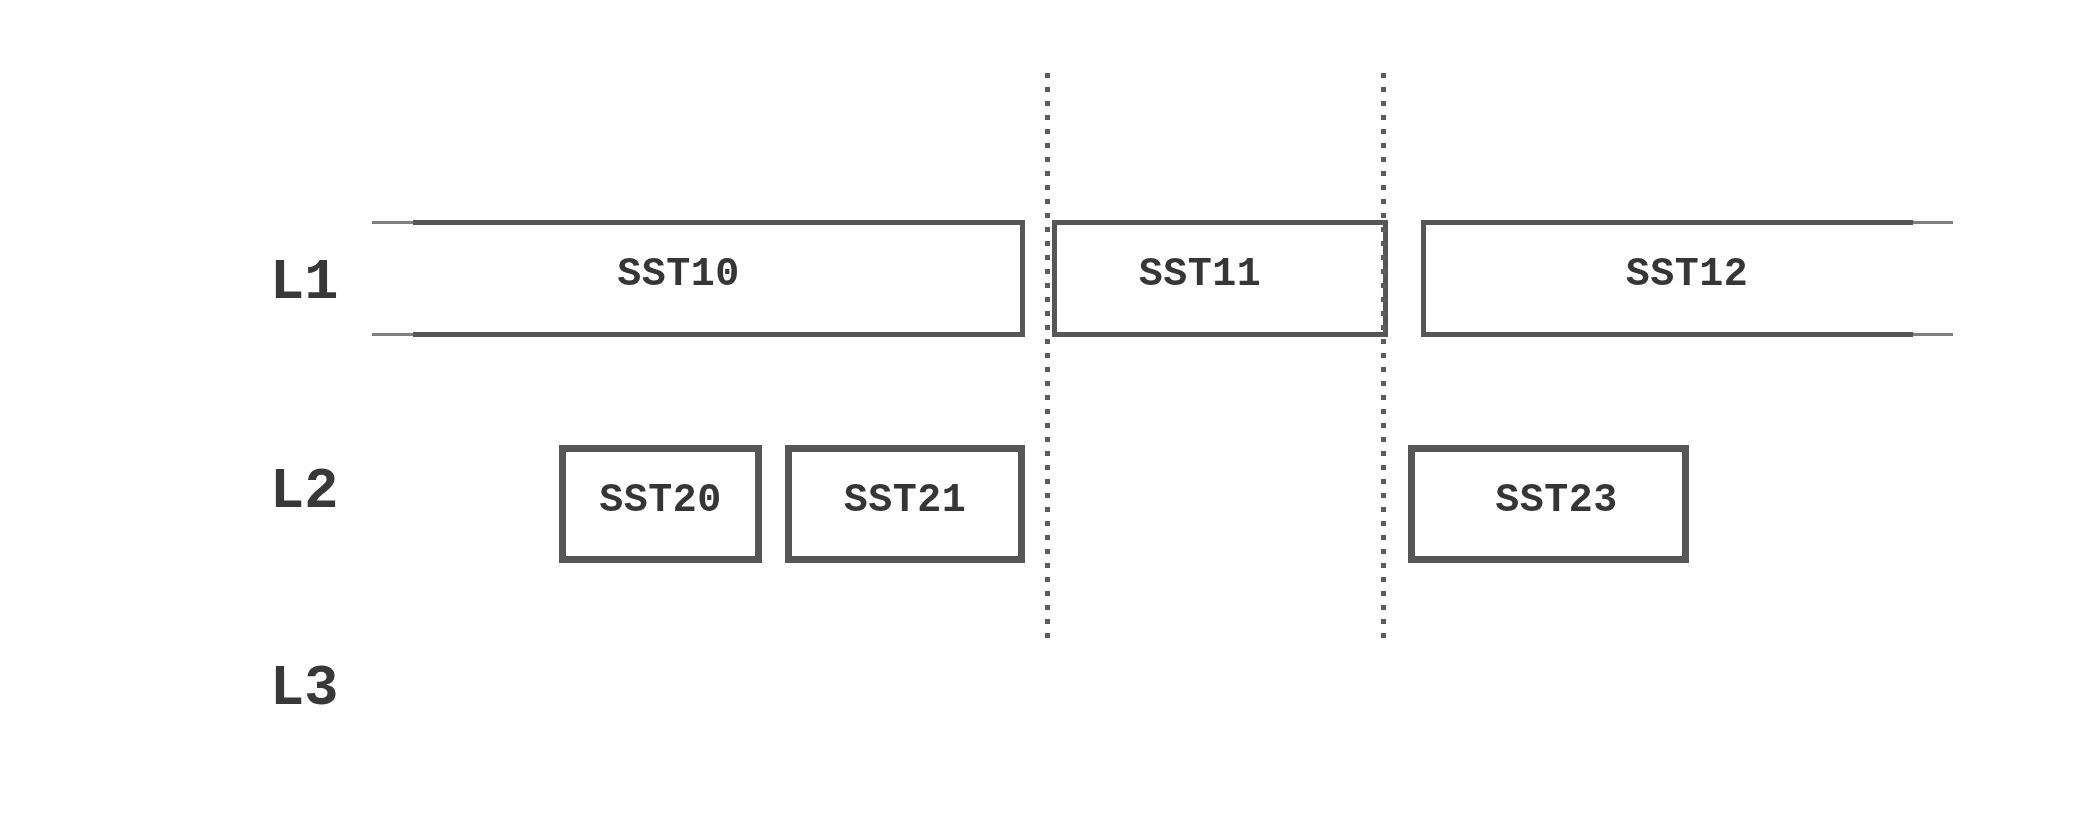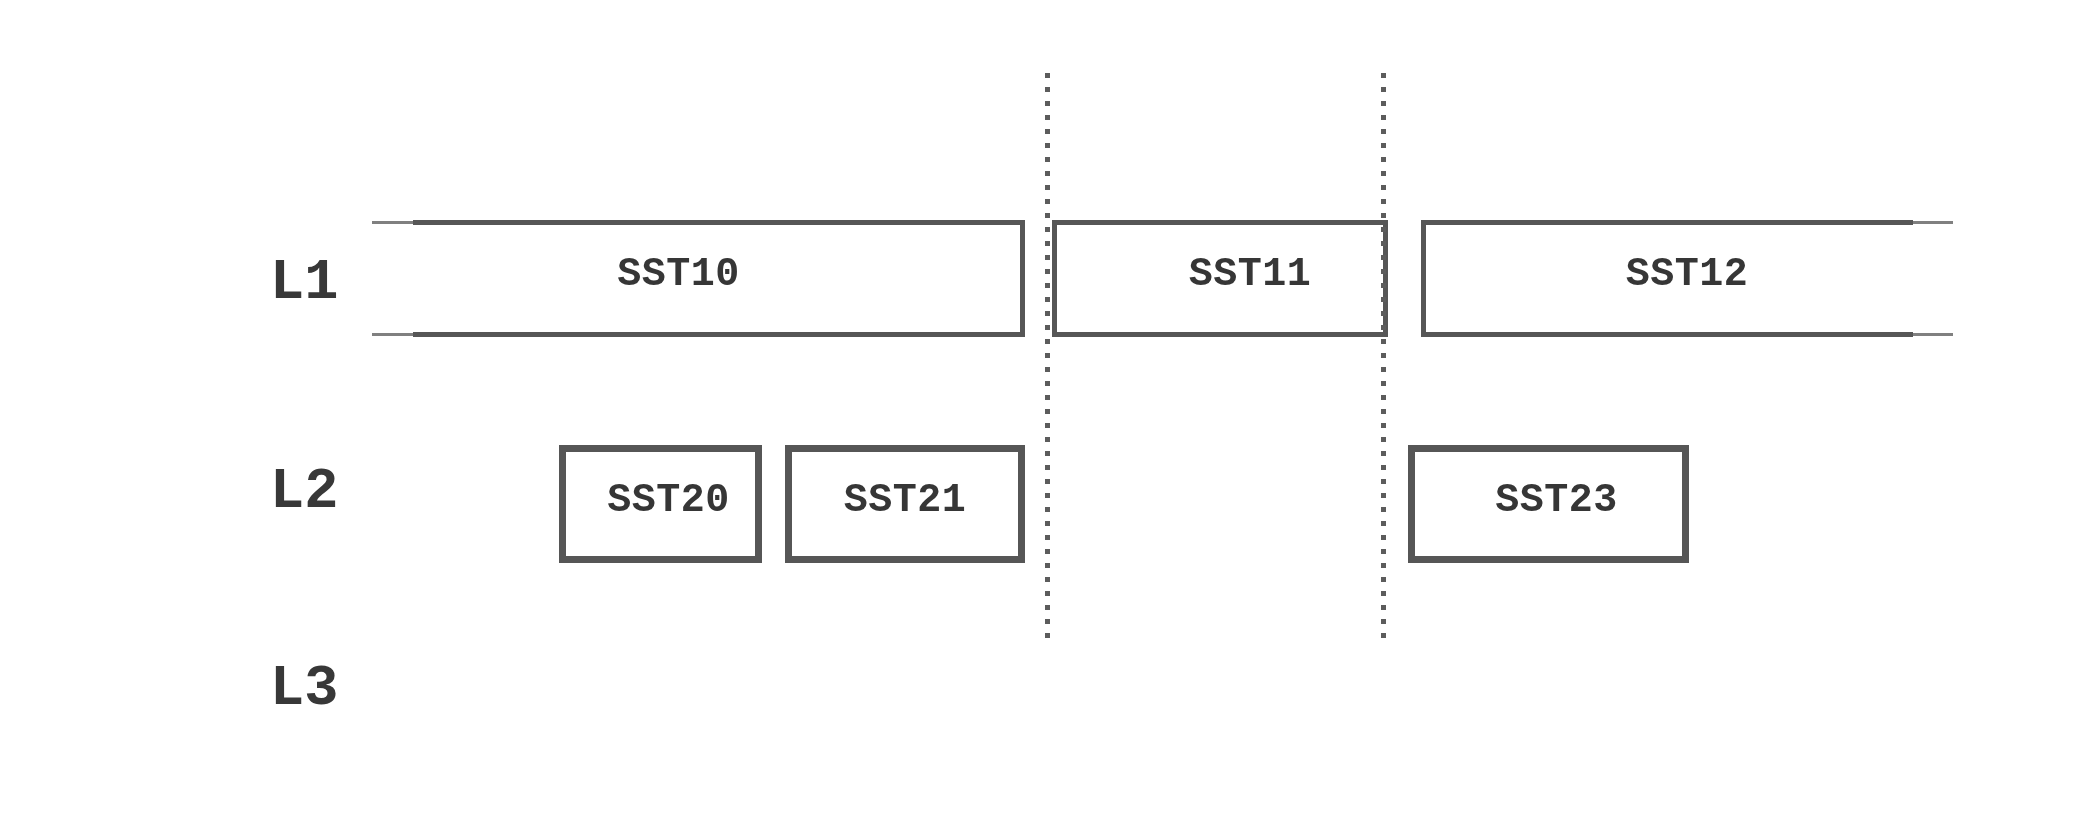--- a/index.html
+++ b/index.html
@@ -75,19 +75,19 @@
 
   <div class="seg-box open-left" style="left:413px;top:220px;width:612px;height:117px;"></div>
   <div class="seg-box" style="left:1052px;top:220px;width:336px;height:117px;"></div>
   <div class="seg-box open-right" style="left:1421px;top:220px;width:492px;height:117px;"></div>
 
   <div class="seg-box l2" style="left:559px;top:445px;width:203px;height:118px;"></div>
   <div class="seg-box l2" style="left:785px;top:445px;width:240px;height:118px;"></div>
   <div class="seg-box l2" style="left:1408px;top:445px;width:281px;height:118px;"></div>
 
   <div class="seg-label" style="left:352px;top:220px;width:653px;height:117px;">SST10</div>
-  <div class="seg-label" style="left:1082px;top:220px;width:336px;height:117px;">SST11</div>
+  <div class="seg-label" style="left:1032px;top:220px;width:336px;height:117px;">SST11</div>
   <div class="seg-label" style="left:1421px;top:220px;width:532px;height:117px;">SST12</div>
-  <div class="seg-label" style="left:559px;top:445px;width:203px;height:118px;margin-left:8px;">SST20</div>
+  <div class="seg-label" style="left:559px;top:445px;width:203px;height:118px;">SST20</div>
   <div class="seg-label" style="left:785px;top:445px;width:240px;height:118px;">SST21</div>
   <div class="seg-label" style="left:1408px;top:445px;width:281px;height:118px;padding-left:8px;">SST23</div>
 
 </div>
 
 </body></html>

